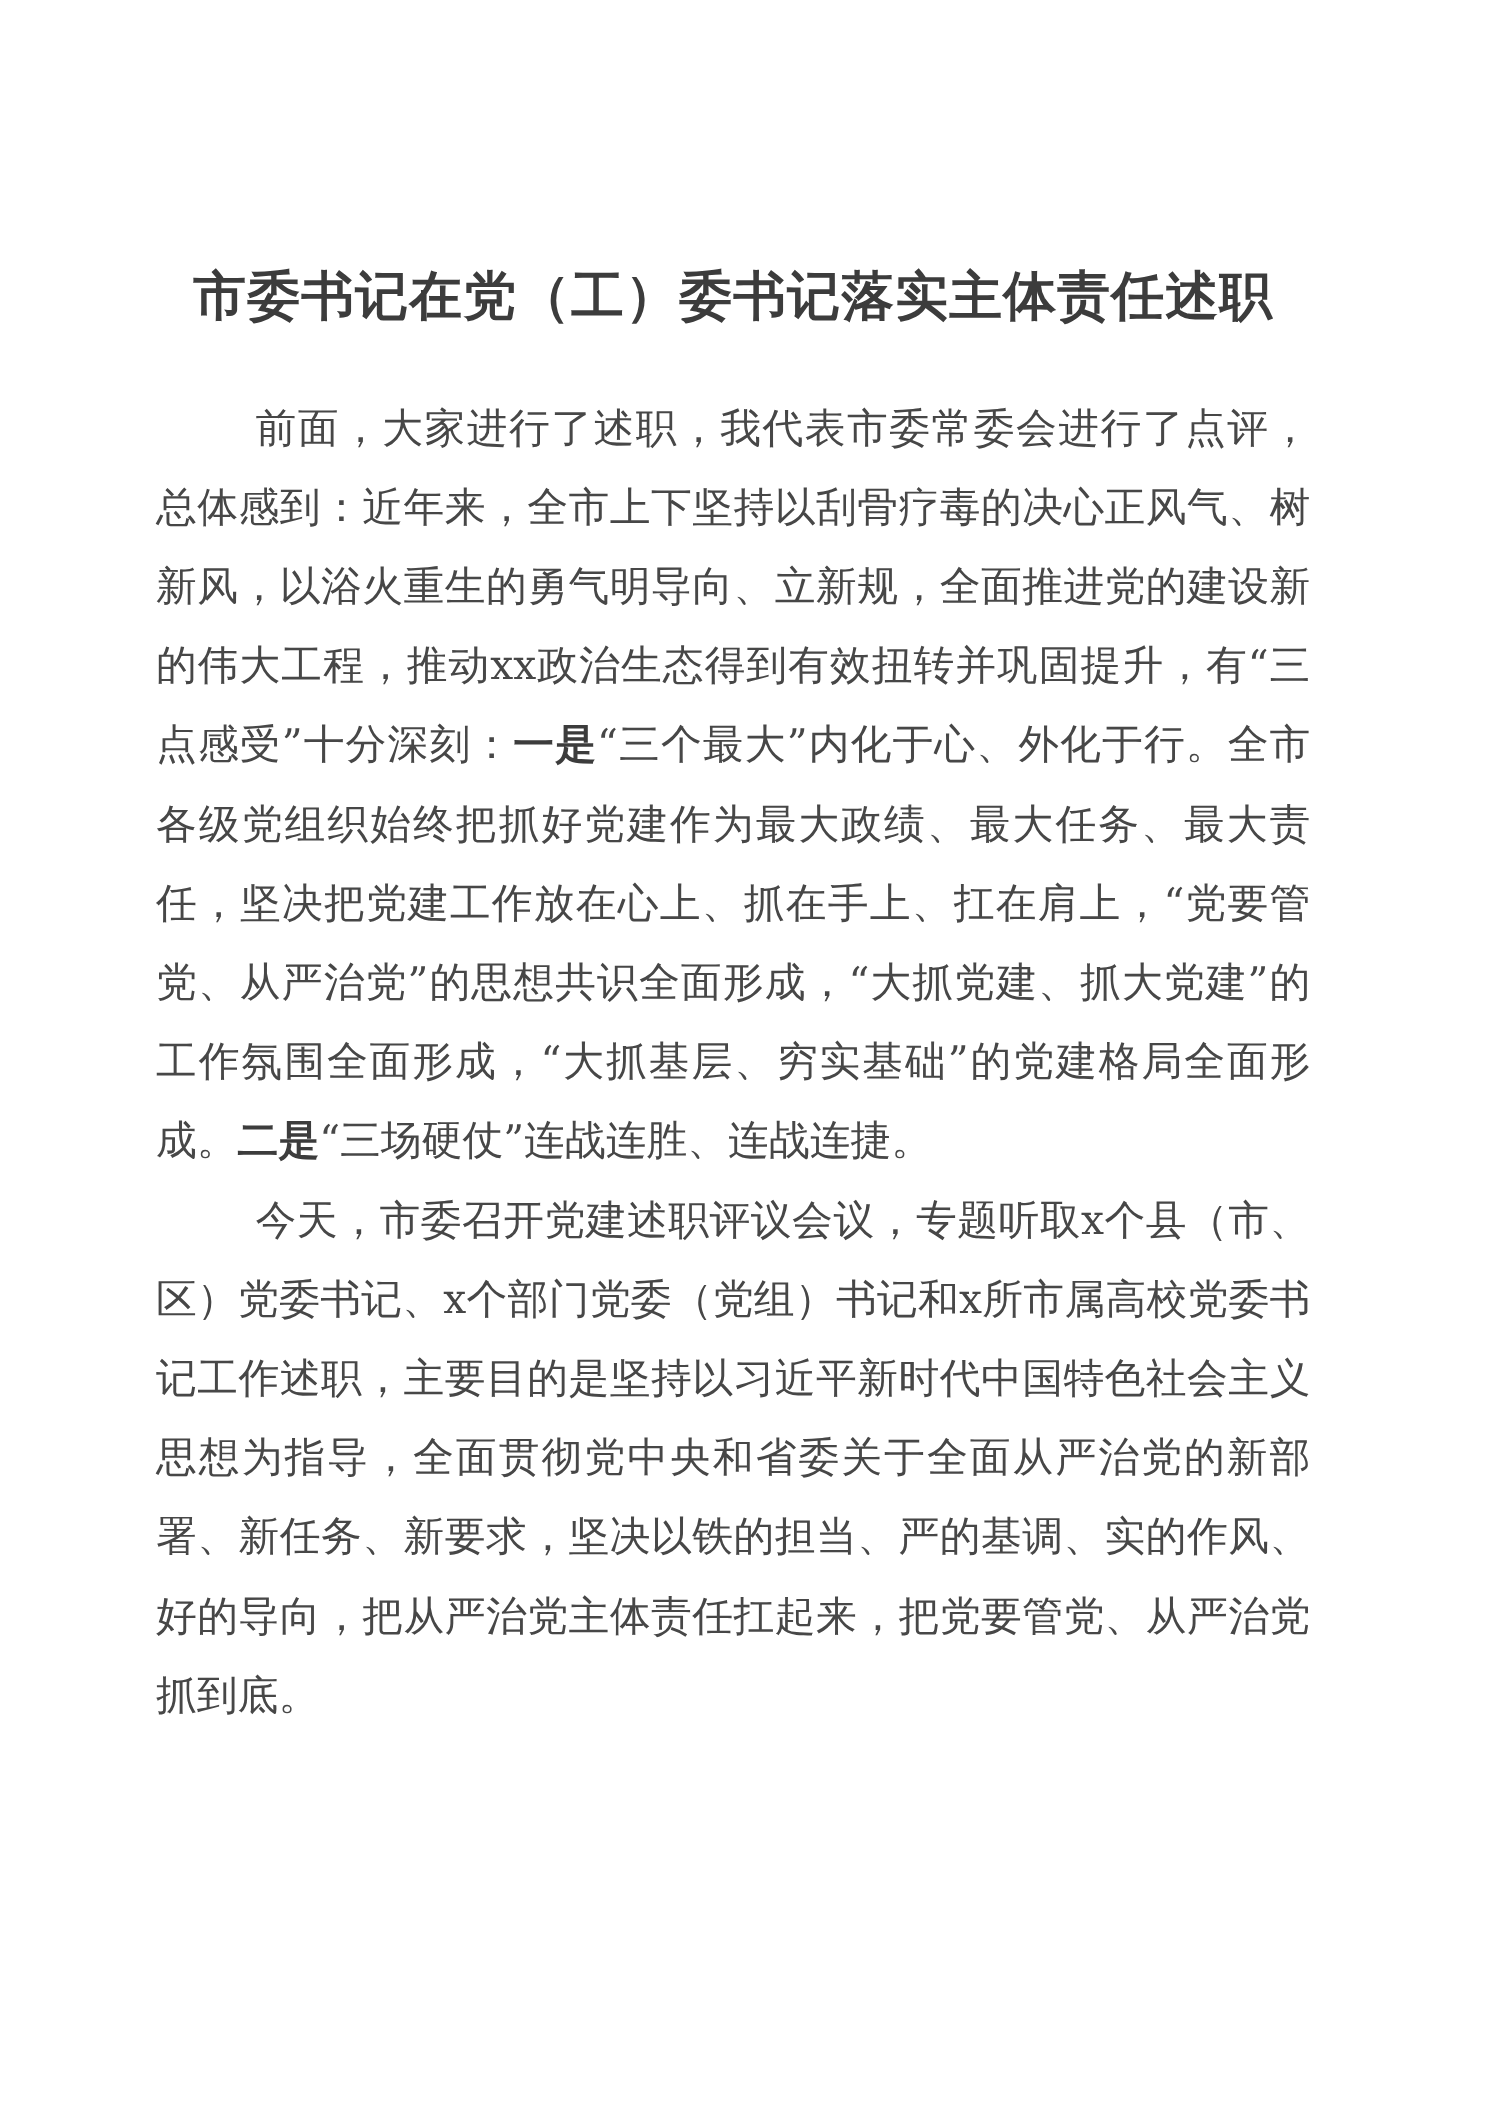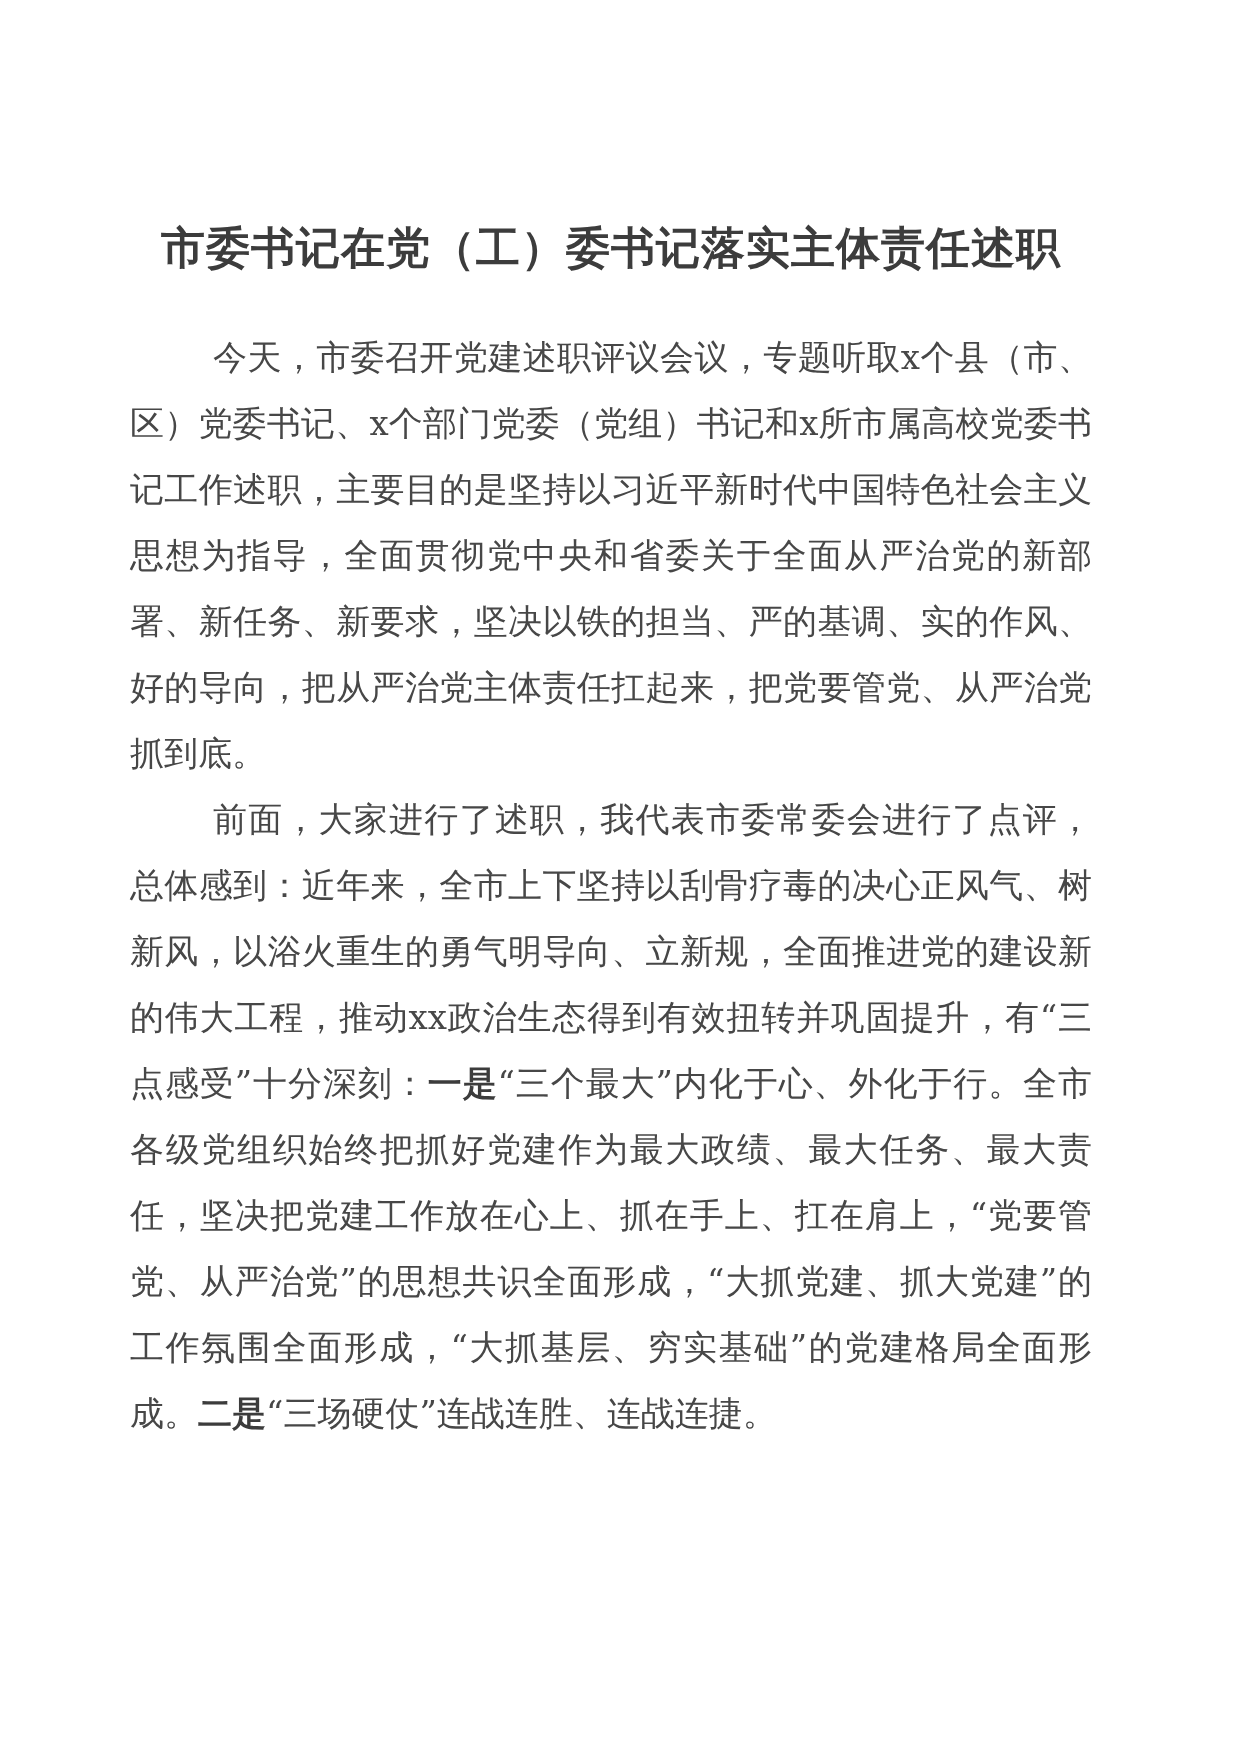--- a/index.html
+++ b/index.html
@@ -45,16 +45,16 @@
   }
 </style>
 </head>
 <body>
 
 <div class="page">
   <h1 class="doc-title">
     <div>市委书记在党（工）委书记落实主体责任述职</div>
   </h1>
   <div class="doc-body">
+      <p><span>前面，大家进行了述职，我代表市委常委会进行了点评，总体感到：近年来，全市上下坚持以刮骨疗毒的决心正风气、树新风，以浴火重生的勇气明导向、立新规，全面推进党的建设新的伟大工程，推动xx政治生态得到有效扭转并巩固提升，有“三点感受”十分深刻：</span><span class="run-bold">一是</span><span>“三个最大”内化于心、外化于行。全市各级党组织始终把抓好党建作为最大政绩、最大任务、最大责任，坚决把党建工作放在心上、抓在手上、扛在肩上，“党要管党、从严治党”的思想共识全面形成，“大抓党建、抓大党建”的工作氛围全面形成，“大抓基层、穷实基础”的党建格局全面形成。</span><span class="run-bold">二是</span><span>“三场硬仗”连战连胜、连战连捷。</span></p>
       <p><span>今天，市委召开党建述职评议会议，专题听取x个县（市、区）党委书记、x个部门党委（党组）书记和x所市属高校党委书记工作述职，主要目的是坚持以习近平新时代中国特色社会主义思想为指导，全面贯彻党中央和省委关于全面从严治党的新部署、新任务、新要求，坚决以铁的担当、严的基调、实的作风、好的导向，把从严治党主体责任扛起来，把党要管党、从严治党抓到底。</span></p>
-      <p><span>前面，大家进行了述职，我代表市委常委会进行了点评，总体感到：近年来，全市上下坚持以刮骨疗毒的决心正风气、树新风，以浴火重生的勇气明导向、立新规，全面推进党的建设新的伟大工程，推动xx政治生态得到有效扭转并巩固提升，有“三点感受”十分深刻：</span><span class="run-bold">一是</span><span>“三个最大”内化于心、外化于行。全市各级党组织始终把抓好党建作为最大政绩、最大任务、最大责任，坚决把党建工作放在心上、抓在手上、扛在肩上，“党要管党、从严治党”的思想共识全面形成，“大抓党建、抓大党建”的工作氛围全面形成，“大抓基层、穷实基础”的党建格局全面形成。</span><span class="run-bold">二是</span><span>“三场硬仗”连战连胜、连战连捷。</span></p>
     </div>
 </div>
 
 </body></html>

